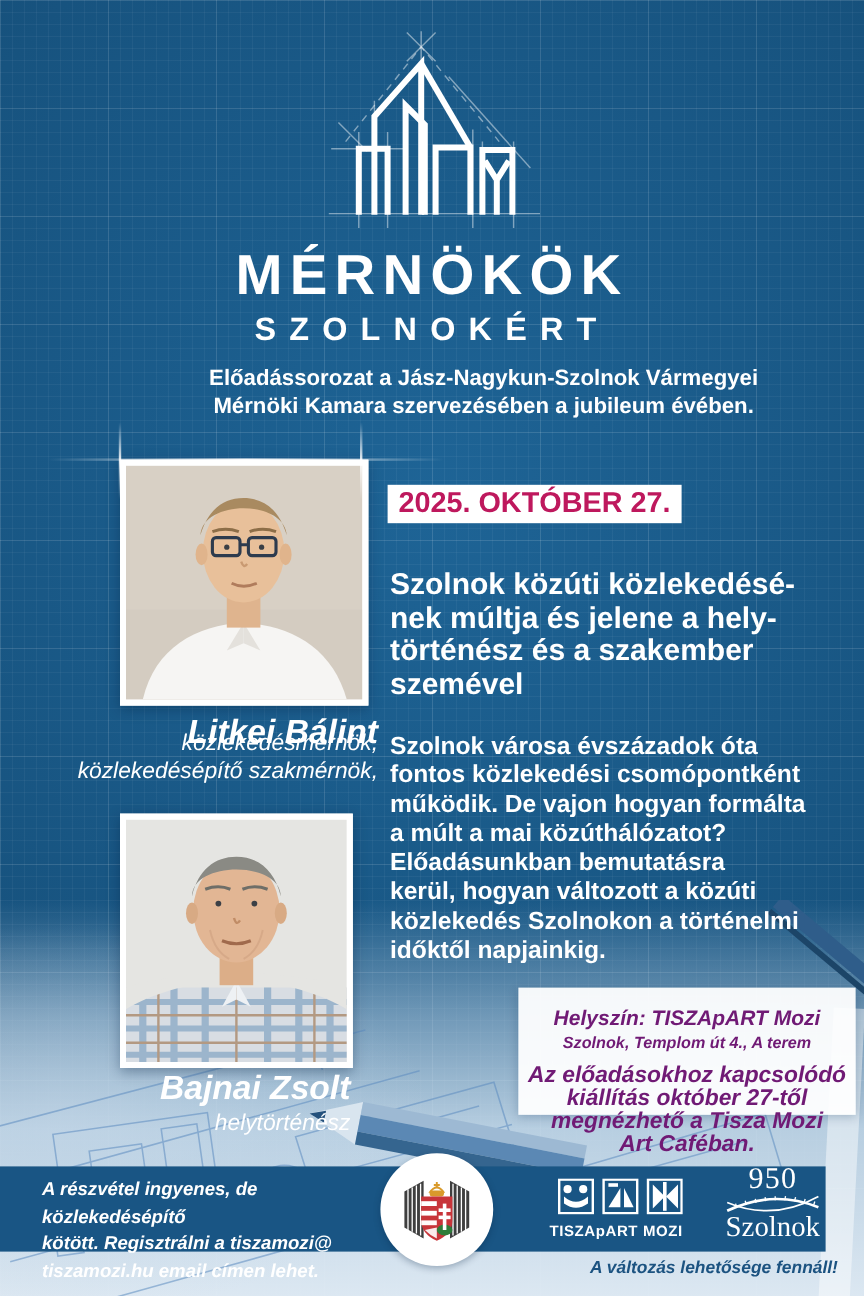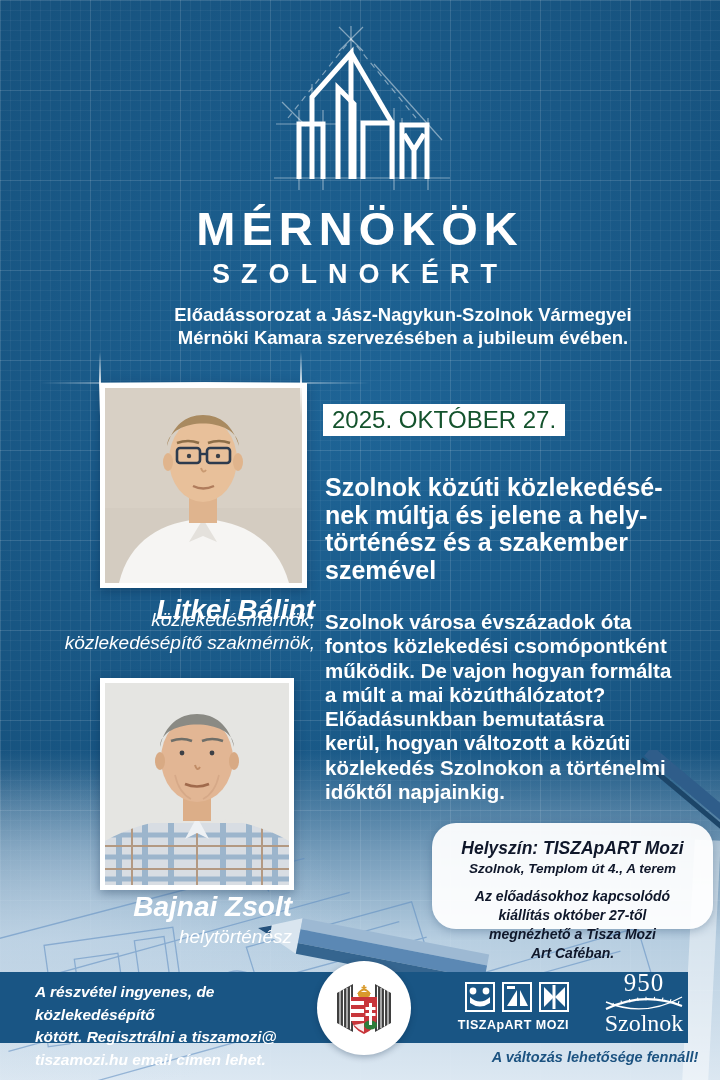--- a/index.html
+++ b/index.html
@@ -49,36 +49,36 @@
   .speaker-name{position:absolute;text-align:right;font-size:28px;font-weight:bold;
     font-style:italic;line-height:32px;}
   .speaker-roles{position:absolute;text-align:right;font-size:19px;font-style:italic;
     line-height:23px;}
   .name1{left:0;top:594px;width:315px;}
   .roles1{left:0;top:608px;width:315px;}
   .name2{left:0;top:891px;width:292px;}
   .roles2{left:0;top:925px;width:292px;}
 
   
-  .badge{position:absolute;background:#fff;color:#14532d;font-weight:normal;
+  .badge{position:absolute;background:#fff;color:#be185d;font-weight:bold;
     font-size:24px;line-height:28px;padding:2px 9px;}
   .badge1{left:323px;top:404px;}
   .badge2{left:323px;top:437px;}
   .event-title{position:absolute;left:325px;top:474px;width:390px;
     font-size:25px;font-weight:bold;line-height:27.5px;}
   .event-desc{position:absolute;left:325px;top:610px;width:390px;
     font-size:20.5px;font-weight:600;line-height:24.3px;}
 
   
   .venue-box{position:absolute;left:432px;top:823px;width:281px;height:106px;
-    background:rgba(255,255,255,.94);color:#0f172a;text-align:center;
-    box-shadow:0 2px 8px rgba(0,40,80,.25);border-radius:24px;}
+    background:rgba(255,255,255,.94);color:#701a75;text-align:center;
+    box-shadow:0 2px 8px rgba(0,40,80,.25);}
   .venue-line1{margin-top:15px;font-size:17.5px;font-weight:bold;font-style:italic;}
   .venue-line2{margin-top:2px;font-size:13.5px;font-weight:600;font-style:italic;}
-  .venue-exhibition{margin-top:11px;font-size:14px;font-weight:600;
+  .venue-exhibition{margin-top:11px;font-size:19px;font-weight:600;
     font-style:italic;line-height:19px;}
 
   
   .footer-bar{position:absolute;left:0;top:972px;width:688px;height:71px;background:#195584;}
   .registration{position:absolute;left:35px;top:981px;width:290px;
     font-size:15.5px;font-weight:600;font-style:italic;line-height:22.5px;}
   .crest{position:absolute;left:317px;top:961px;width:94px;height:94px;border-radius:50%;
     background:#fff;box-shadow:0 2px 6px rgba(0,30,60,.3);}
   .crest svg{position:absolute;left:0;top:0;}
   .tiszapart{position:absolute;left:447px;top:982px;width:122px;text-align:right;}

